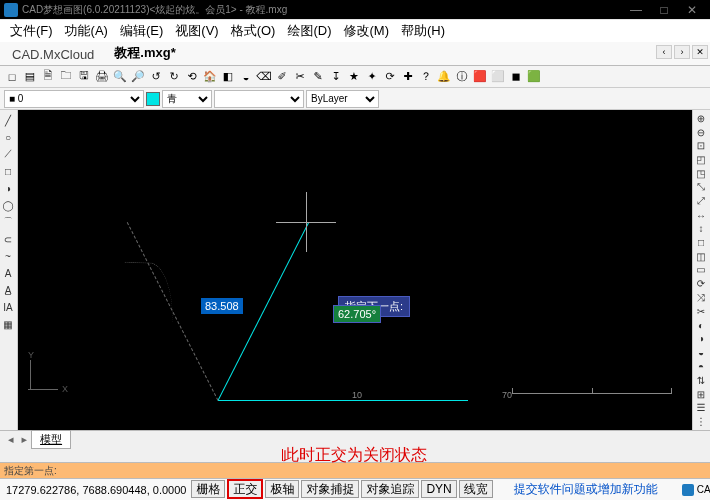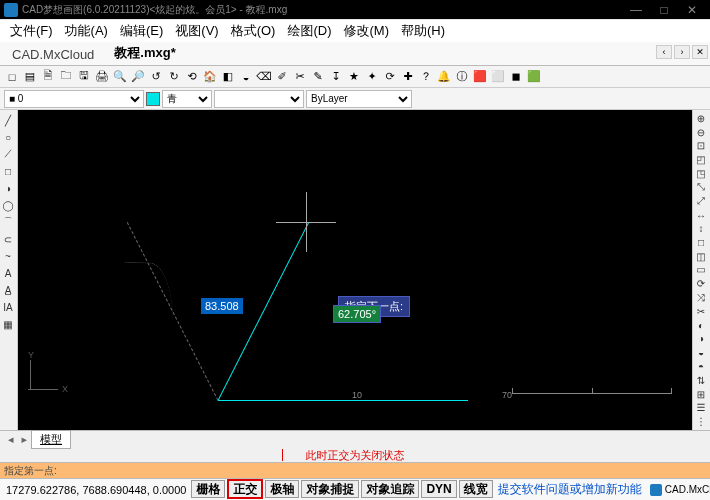--- a/index.html
+++ b/index.html
@@ -32,28 +32,28 @@
   .prompt { position: absolute; background: #2b3b8a; color: #fff; font-size: 11px; padding: 2px 6px; border: 1px solid #4a5bc0; margin-top: 36px; }
   .dimhighlight { position: absolute; background: #0060c0; color: #fff; font-size: 11px; padding: 2px 4px; }
   .ucs { position: absolute; left: 10px; bottom: 40px; color: #555; font-size: 9px; }
   .ruler { position: absolute; right: 20px; bottom: 30px; color: #888; font-size: 9px; display: flex; flex-direction: row; }
   .ruleline { width: 160px; height: 6px; border-bottom: 1px solid #888; border-left: 1px solid #888; border-right: 1px solid #888; position: relative; }
   .ruleline::before { content:""; position:absolute; left:50%; top:0; width:1px; height:6px; background:#888;}
   .ruletxt { display: flex; justify-content: space-between; width: 160px; margin-top: 2px; }
   .modeltabs { height: 18px; background: #f0f0f0; border-top: 1px solid #bbb; display: flex; align-items: center; padding: 0 4px; font-size: 11px; }
   .modeltabs .nav { display: inline-block; padding: 0 4px; color: #666; }
   .modeltabs .mt { padding: 1px 8px; border: 1px solid #aaa; background: #fff; text-decoration: underline; }
-  .annorow { height: 14px; display: flex; align-items: center; justify-content: center; font-size: 11px; color: #d00; }
+  .annorow { height: 14px; display: flex; align-items: center; justify-content: center; font-size: 16px; color: #d00; }
   .annoline { position: absolute; width: 1px; height: 12px; background: #d00; }
   .cmdline { height: 16px; background: #fdba74; border-top: 1px solid #bbb; padding: 0 4px; font-size: 10px; color: #444; display: flex; align-items: center; }
   .statusbar { height: 22px; background: #f8f8f8; border-top: 1px solid #bbb; display: flex; align-items: center; font-size: 12px; padding: 0 2px; overflow: hidden; white-space: nowrap; }
   .coord { font-size: 11px; padding: 0 4px; }
-  .stog { border: 1px solid #999; background: #eee; padding: 1px 4px; margin: 0 1px; font-size: 12px; font-weight: bold; }
+  .stog { border: 1px solid #999; background: #eee; padding: 1px 4px; margin: 0 1px; font-size: 12px; }
   .stog.red { border: 2px solid #d00; }
-  .link { color: #0050c8; padding: 0 4px; }
+  .link { color: #0050c8; padding: 0 20px; }
   .logo { display: flex; align-items: center; gap: 3px; font-size: 10px; margin-left: auto; padding: 0 4px; }
   .logo .ic { width: 12px; height: 12px; background: #1e7abf; border-radius: 2px; }
 </style>
 </head>
 <body>
 
 <div class="titlebar">
   <div class="appicon"></div>
   <span>CAD梦想画图(6.0.20211123)&lt;炫起的炫。会员1&gt; - 教程.mxg</span>
   <div class="spacer"></div>
@@ -114,21 +114,21 @@
     <div class="tb">⬜</div>
     <div class="tb">◼</div>
     <div class="tb">🟩</div>
   </div>
 
 <div class="toolbar2">
   <select class="sel" style="width:140px"><option>■ 0</option></select>
   <div class="colorsw" style="background:#00e5e5"></div>
   <select class="sel" style="width:50px"><option>青</option></select>
   <select class="sel" style="width:90px"><option></option></select>
-  <select class="sel" style="width:106px"><option>ByLayer</option></select>
+  <select class="sel" style="width:73px"><option>ByLayer</option></select>
 </div>
 
 <div class="wmid">
   <div class="sidebar" id="lt">
       <div class="sbtn">╱</div>
       <div class="sbtn">○</div>
       <div class="sbtn">⟋</div>
       <div class="sbtn">□</div>
       <div class="sbtn">◑</div>
       <div class="sbtn">◯</div>

